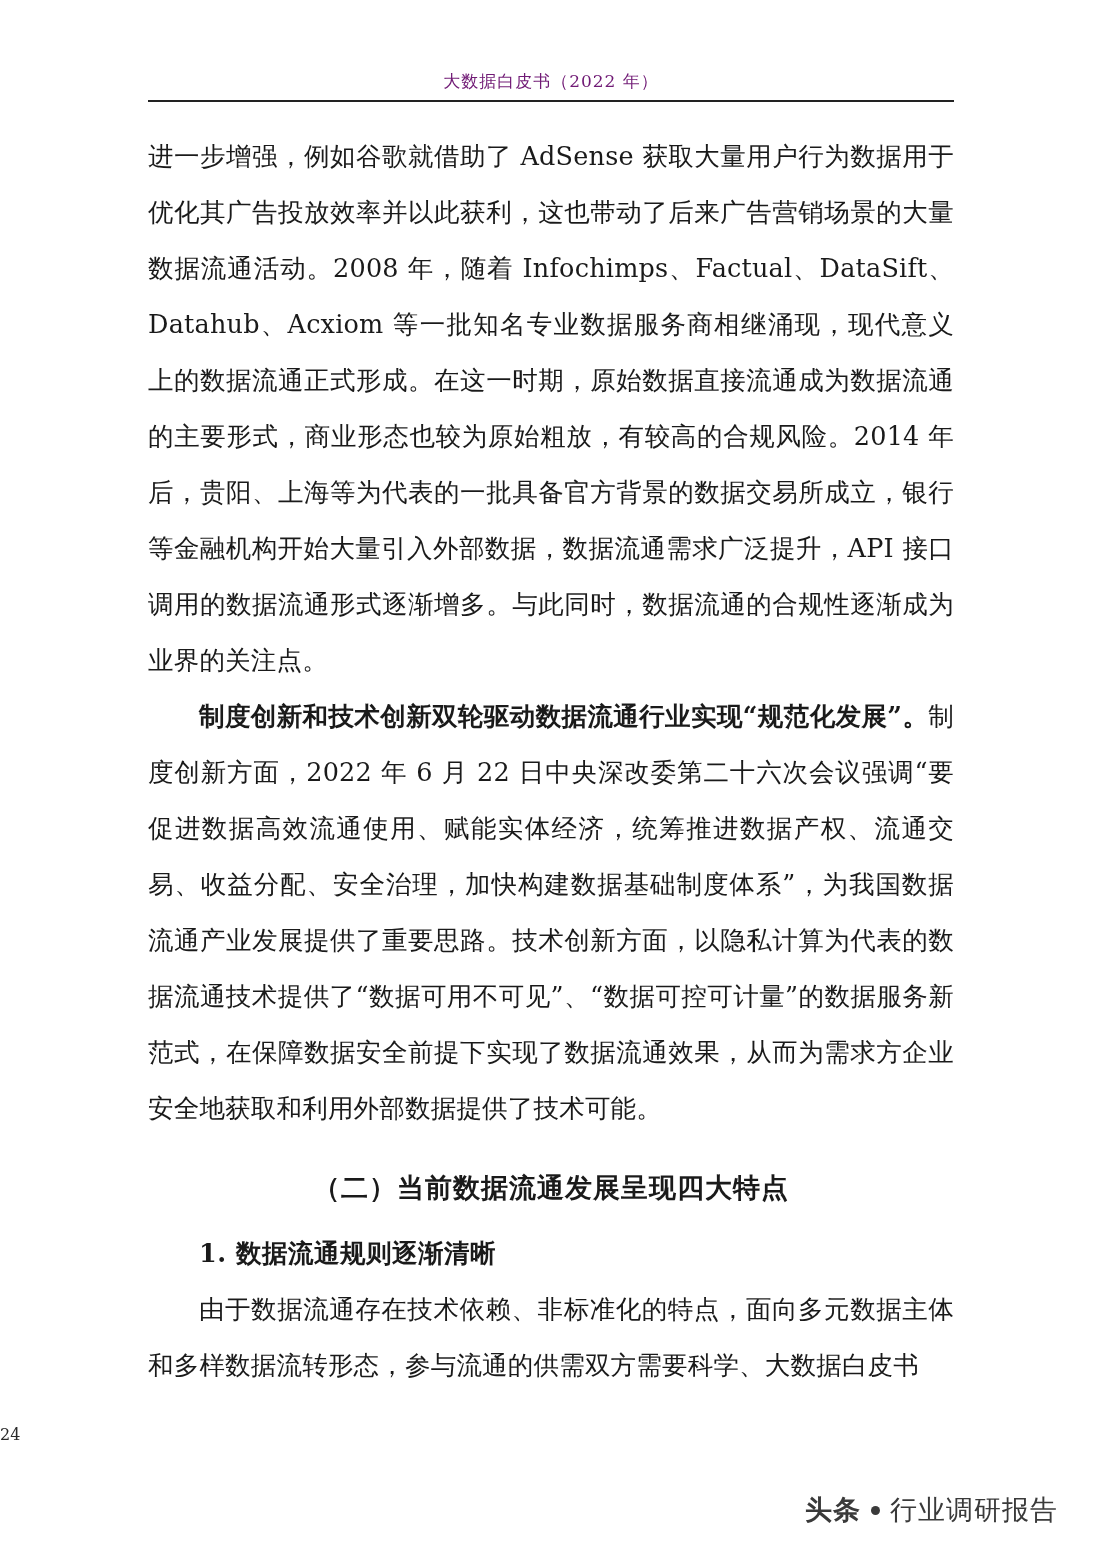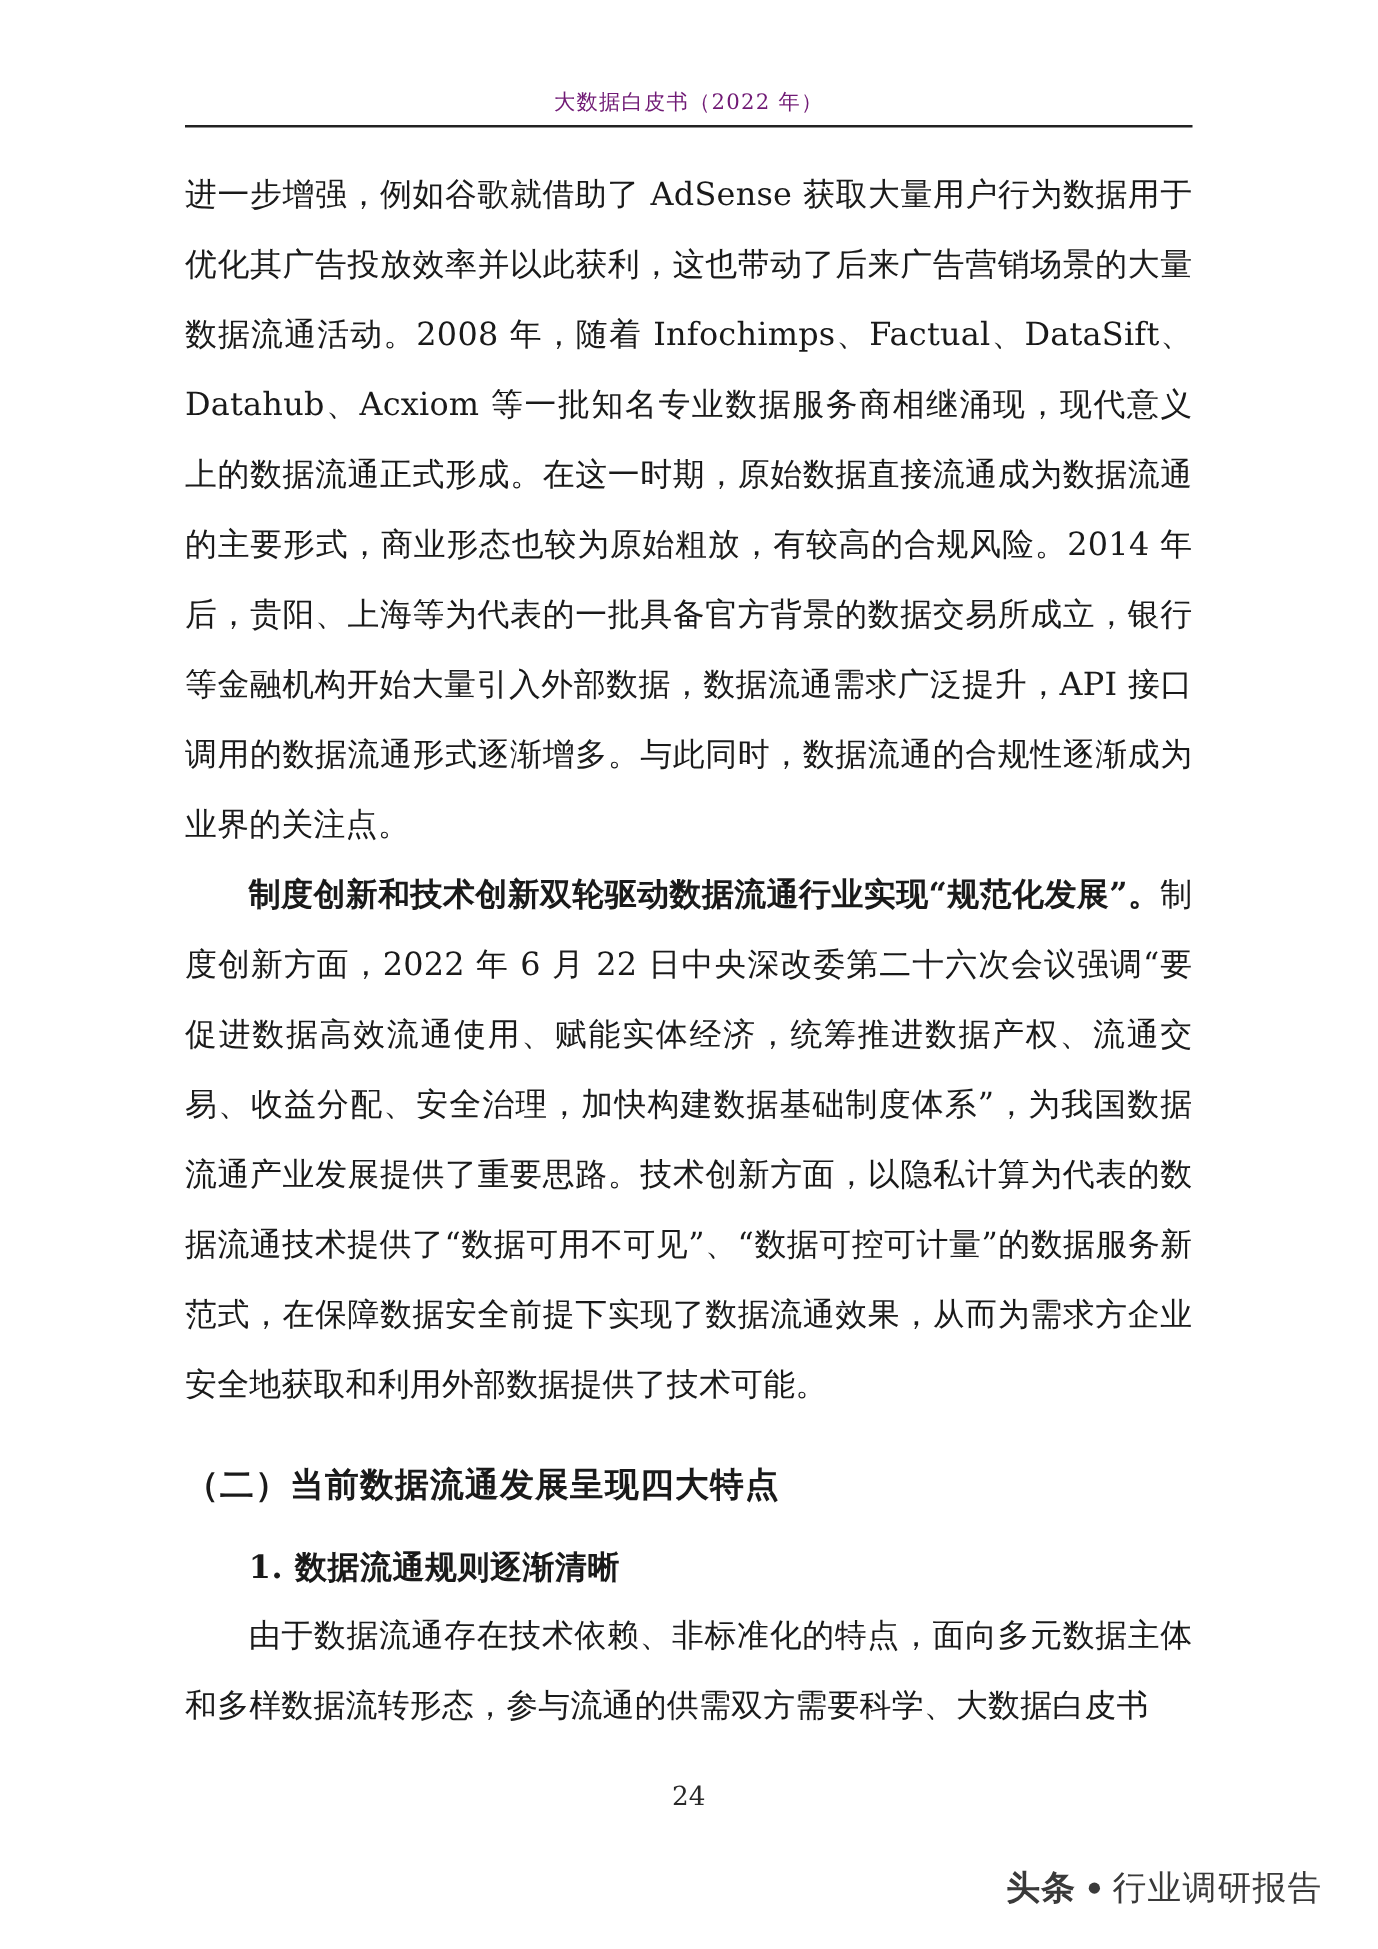--- a/index.html
+++ b/index.html
@@ -55,39 +55,39 @@
     text-indent: 2em;
   }
   .bold-lead {
     font-weight: bold;
     margin-top: 44px;
   }
   h2.section {
     margin: 34px 0 8px 0;
     font-size: 27px;
     font-weight: bold;
-    text-align: left;
+    text-align: center;
     letter-spacing: 1px;
     font-family: "DejaVu Serif", "Liberation Serif", serif;
   }
   h3.subsection {
     margin: 30px 0 10px 0;
     font-size: 25.5px;
     font-weight: bold;
     text-indent: 2em;
     letter-spacing: 0.5px;
     font-family: "DejaVu Serif", "Liberation Serif", serif;
   }
   .page-number {
     position: absolute;
     left: 0;
     top: 1425px;
     width: 1102px;
-    text-align: center;
-    font-size: 21px;
+    text-align: left;
+    font-size: 16px;
     color: #2a2a2a;
   }
   .watermark {
     position: absolute;
     right: 44px;
     top: 1492px;
     display: flex;
     align-items: center;
     gap: 10px;
     color: #3a3a3a;

